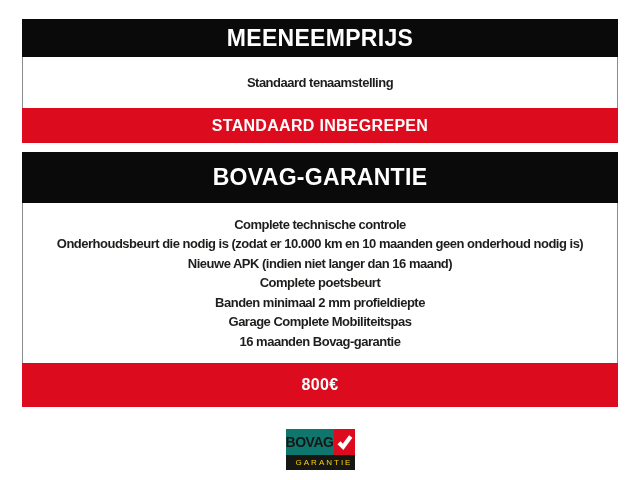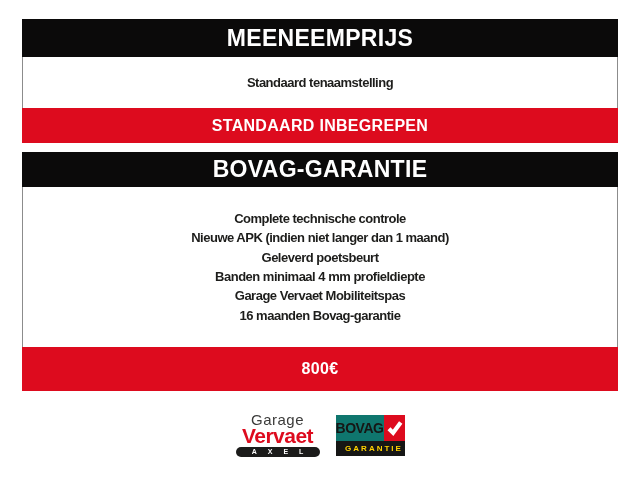--- a/index.html
+++ b/index.html
@@ -21,21 +21,21 @@
     align-items: center;
     justify-content: center;
     color: #ffffff;
     font-weight: bold;
     letter-spacing: 0.3px;
     white-space: nowrap;
   }
   .bar-black { background: #0b0a0a; }
   .bar-red   { background: #dd0b1e; }
   .card-header { height: 38px; font-size: 23px; }
-  .card2 .card-header { height: 35px; }
+  .card2 .card-header { height: 51px; }
   .card-footer { height: 35px; font-size: 16px; }
   .card2 .card-footer { height: 44px; }
   .card-body {
     background: #ffffff;
     border-left: 1px solid #8c8c8c;
     border-right: 1px solid #8c8c8c;
     display: flex;
     flex-direction: column;
     justify-content: center;
     text-align: center;
@@ -109,21 +109,21 @@
     justify-content: center;
   }
   .bv-bottom {
     height: 15px;
     background: #161615;
     color: #ffd200;
     display: flex;
     align-items: center;
     justify-content: center;
     font-size: 8px;
-    font-weight: bold;
+    font-weight: normal;
     letter-spacing: 2px;
     padding-left: 8px;
     white-space: nowrap;
   }
 </style>
 </head>
 <body>
 
 <div class="poster">
 
@@ -140,38 +140,34 @@
   </section>
 
   <div class="card-gap"></div>
 
   <section class="card2">
     <header class="bar bar-black card-header">
       <span>BOVAG-GARANTIE</span>
     </header>
     <div class="card-body">
       <div class="body-line">Complete technische controle</div>
-      <div class="body-line">Nieuwe APK (indien niet langer dan 1 maand)</div>
-      <div class="body-line">Geleverd poetsbeurt</div>
-      <div class="body-line">Banden minimaal 4 mm profieldiepte</div>
-      <div class="body-line">Garage Vervaet Mobiliteitspas</div>
+      <div class="body-line">Onderhoudsbeurt die nodig is (zodat er 10.000 km en 10 maanden geen onderhoud nodig is)</div>
+      <div class="body-line">Nieuwe APK (indien niet langer dan 16 maand)</div>
+      <div class="body-line">Complete poetsbeurt</div>
+      <div class="body-line">Banden minimaal 2 mm profieldiepte</div>
+      <div class="body-line">Garage Complete Mobiliteitspas</div>
       <div class="body-line">16 maanden Bovag-garantie</div>
     </div>
     <footer class="bar bar-red card-footer">
       <span>800€</span>
     </footer>
   </section>
 
   <div class="logos-row">
 
-    <div class="vv">
-      <div class="vv-garage">Garage</div>
-      <div class="vv-name">Vervaet</div>
-      <div class="vv-pill">AXEL</div>
-    </div>
 
     <div class="bv">
       <div class="bv-top">
         <div class="bv-yellow">BOVAG</div>
         <div class="bv-red">
           <svg width="17" height="18" viewBox="0 0 24 26" aria-hidden="true">
             <path d="M4 14 L10 20 L21 5" stroke="#ffffff" stroke-width="6" fill="none"></path>
           </svg>
         </div>
       </div>

